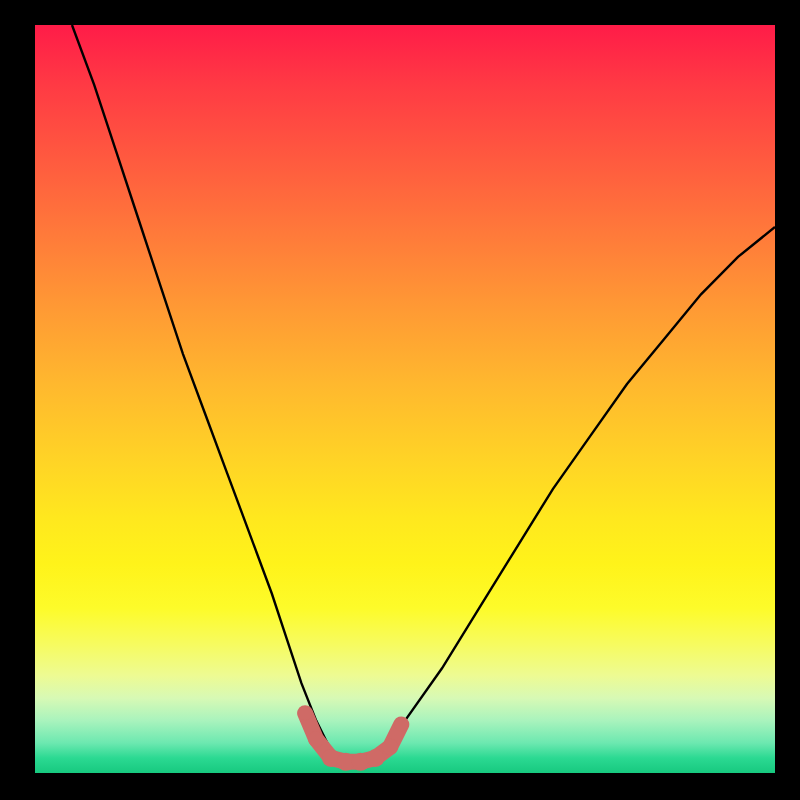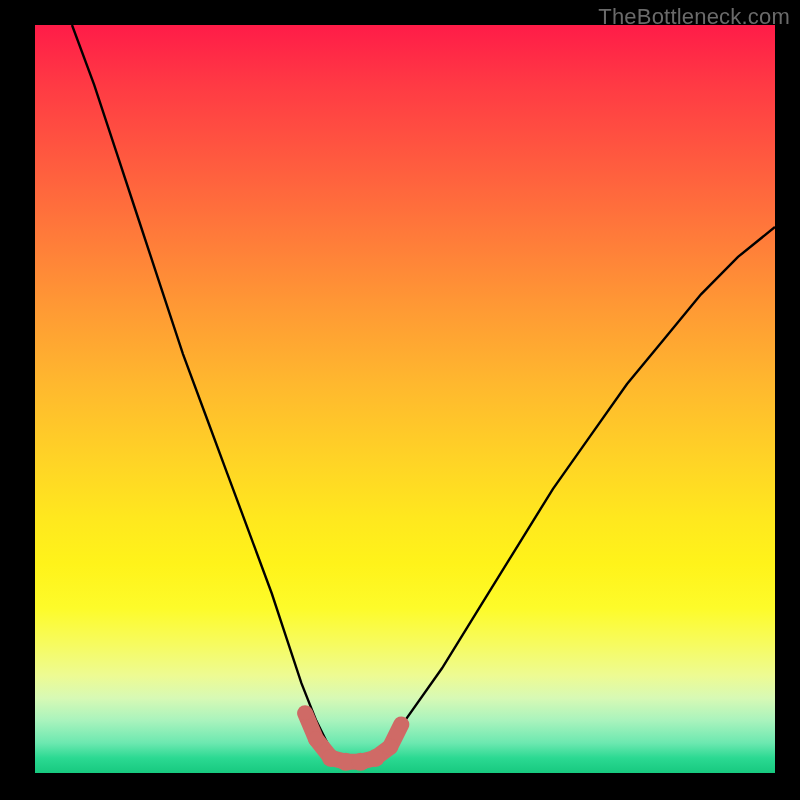--- a/index.html
+++ b/index.html
@@ -74,14 +74,13 @@
           <circle cx="281.2" cy="714.3" r="8" fill="#cf6a66"></circle>
           <circle cx="296.0" cy="733.0" r="9" fill="#cf6a66"></circle>
           <circle cx="310.8" cy="736.8" r="9" fill="#cf6a66"></circle>
           <circle cx="325.6" cy="736.8" r="9" fill="#cf6a66"></circle>
           <circle cx="340.4" cy="733.0" r="9" fill="#cf6a66"></circle>
           <circle cx="355.2" cy="721.8" r="8" fill="#cf6a66"></circle>
           <circle cx="366.3" cy="699.4" r="7" fill="#cf6a66"></circle>
         </g>
     </svg>
   </div>
-  <div class="watermark">TheBottleneck.com</div>
 </div>
 
 </body></html>

